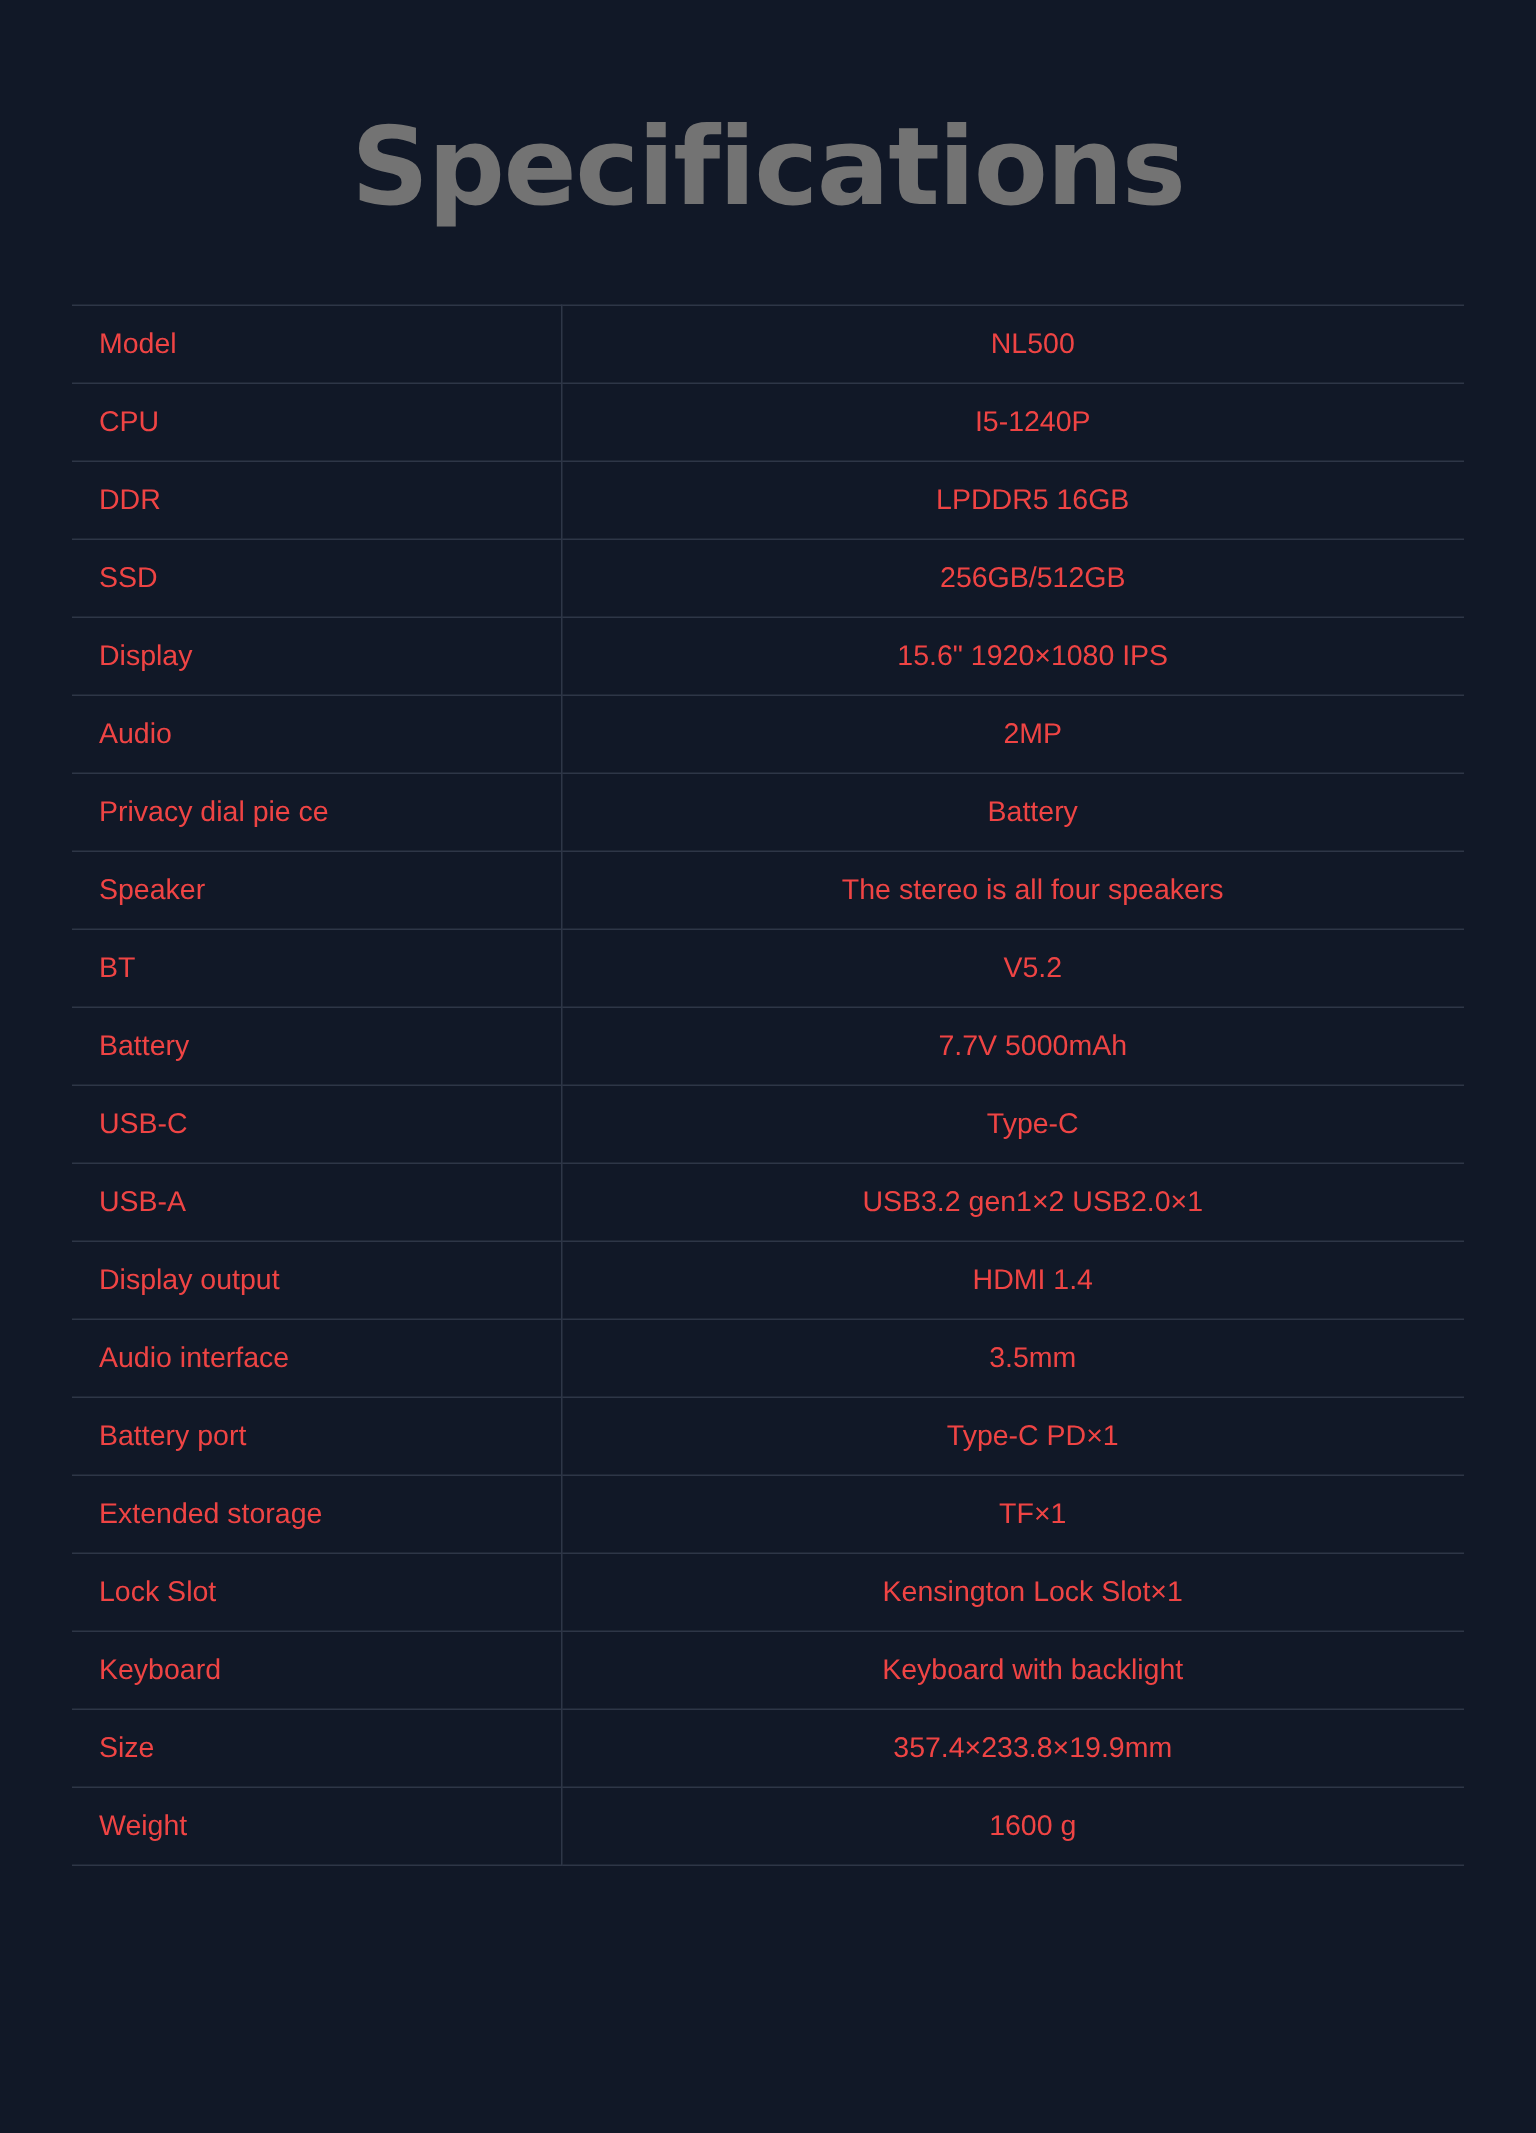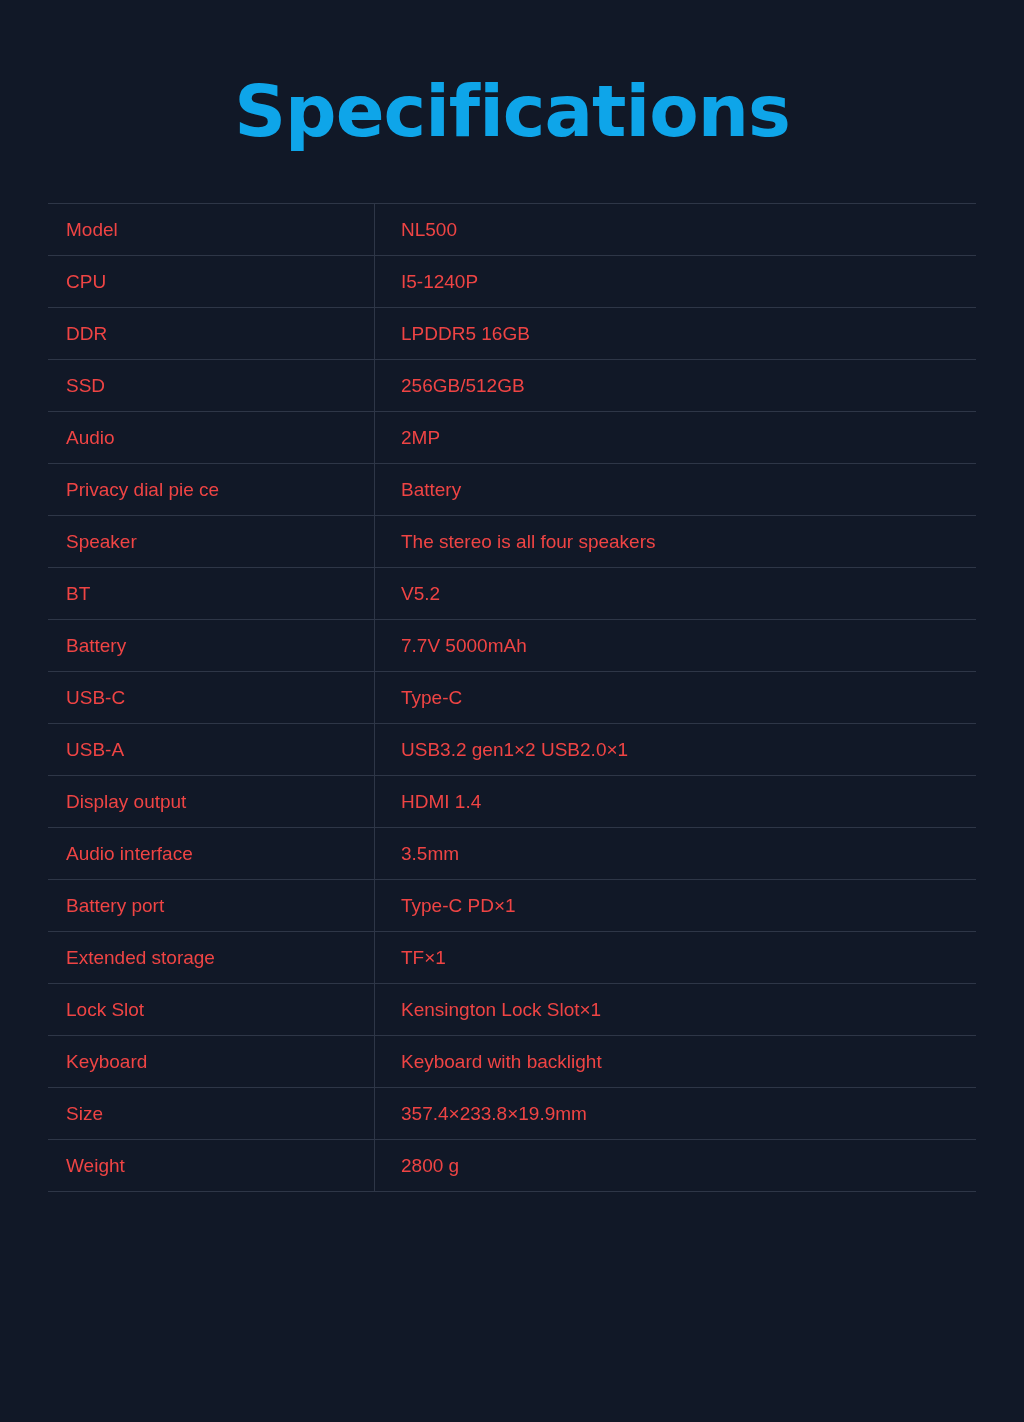--- a/index.html
+++ b/index.html
@@ -18,21 +18,21 @@
     position: relative;
     width: 1024px;
     height: 1422px;
     box-sizing: border-box;
   }
   .title {
     text-align: center;
     font-size: 72px;
     font-weight: 700;
     letter-spacing: -1px;
-    color: #0ea5e9;
+    color: #737373;
     padding-top: 72px;
     line-height: 1.1;
     font-family: "DejaVu Sans", sans-serif;
   }
   .spec-table {
     margin: 52px auto 0 auto;
     width: 928px;
     border-collapse: collapse;
     table-layout: fixed;
   }
@@ -50,20 +50,21 @@
   .spec-table tr:first-child td {
     border-top: 1px solid #2e3647;
   }
   .cell-label {
     width: 308px;
     padding-left: 18px !important;
     border-right: 1px solid #2e3647;
   }
   .cell-value {
     padding-left: 26px !important;
+    text-align: center;
   }
 </style>
 </head>
 <body>
 
 <div class="page">
   <div class="title">Specifications</div>
   <table class="spec-table">
     <tbody>
         <tr>
@@ -74,20 +75,24 @@
           <td class="cell-label">CPU</td>
           <td class="cell-value">I5-1240P</td>
         </tr>
         <tr>
           <td class="cell-label">DDR</td>
           <td class="cell-value">LPDDR5 16GB</td>
         </tr>
         <tr>
           <td class="cell-label">SSD</td>
           <td class="cell-value">256GB/512GB</td>
+        </tr>
+        <tr>
+          <td class="cell-label">Display</td>
+          <td class="cell-value">15.6" 1920×1080 IPS</td>
         </tr>
         <tr>
           <td class="cell-label">Audio</td>
           <td class="cell-value">2MP</td>
         </tr>
         <tr>
           <td class="cell-label">Privacy dial pie ce</td>
           <td class="cell-value">Battery</td>
         </tr>
         <tr>
@@ -133,17 +138,17 @@
         <tr>
           <td class="cell-label">Keyboard</td>
           <td class="cell-value">Keyboard with backlight</td>
         </tr>
         <tr>
           <td class="cell-label">Size</td>
           <td class="cell-value">357.4×233.8×19.9mm</td>
         </tr>
         <tr>
           <td class="cell-label">Weight</td>
-          <td class="cell-value">2800 g</td>
+          <td class="cell-value">1600 g</td>
         </tr>
       </tbody>
   </table>
 </div>
 
 </body></html>

